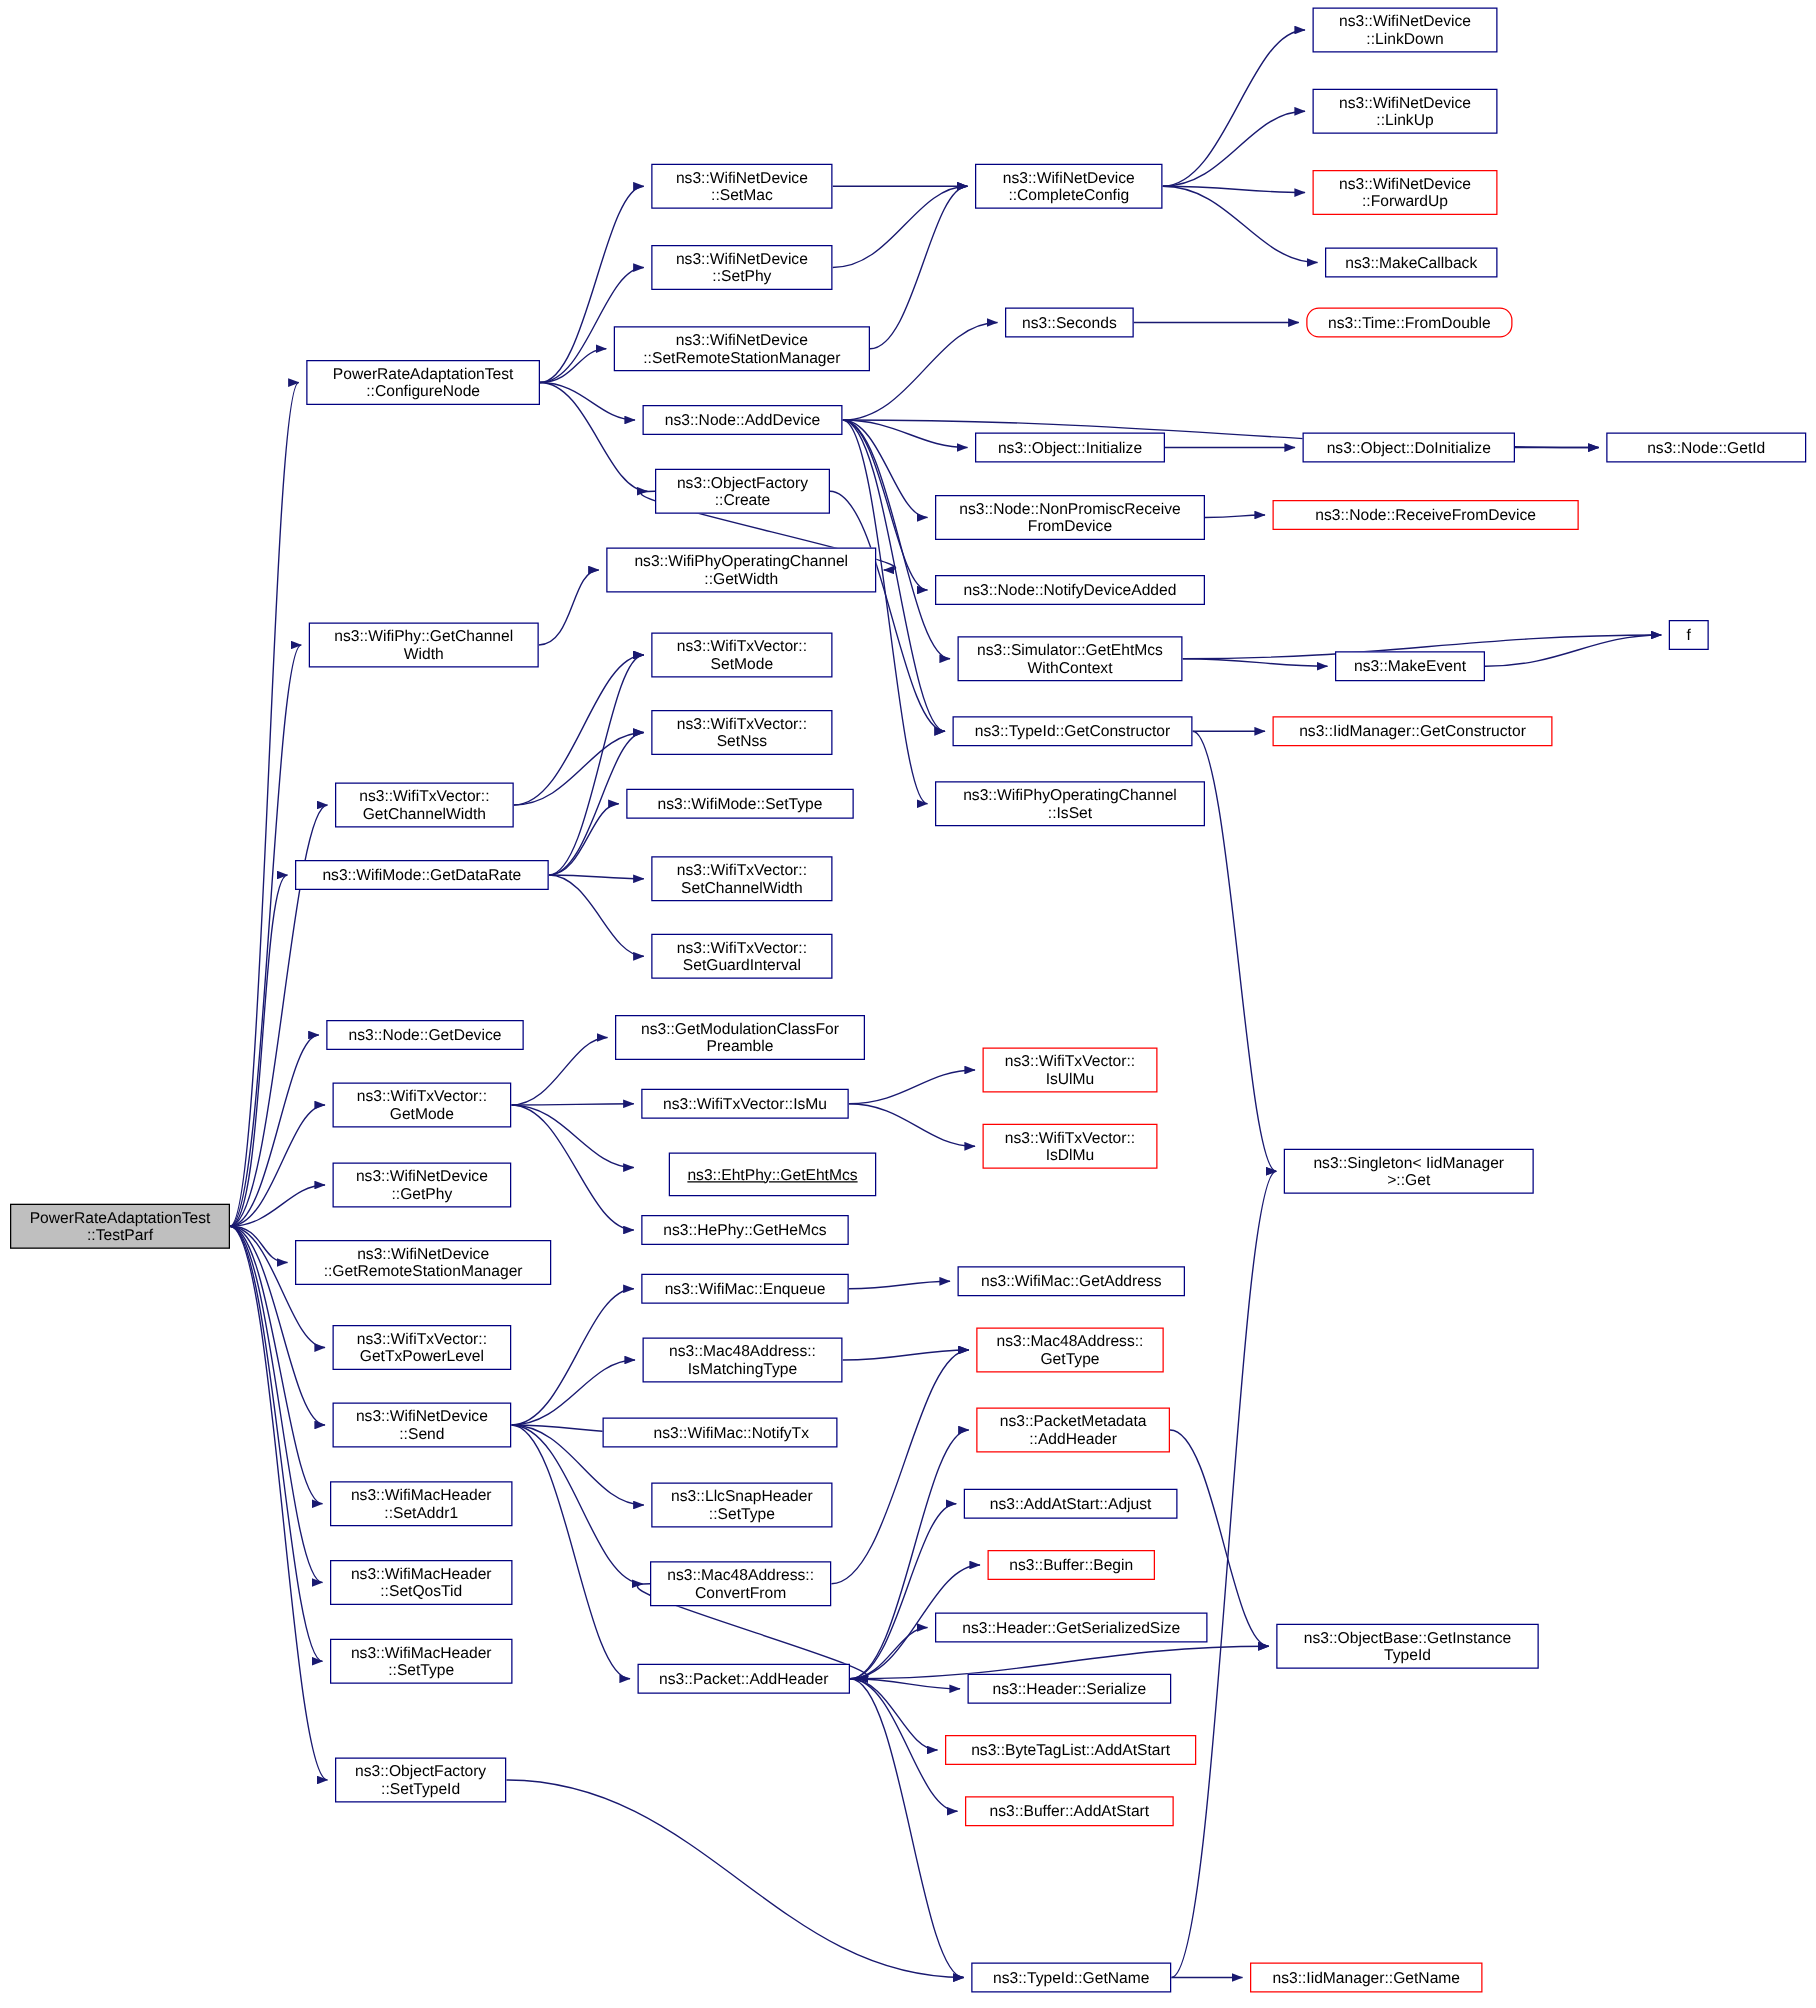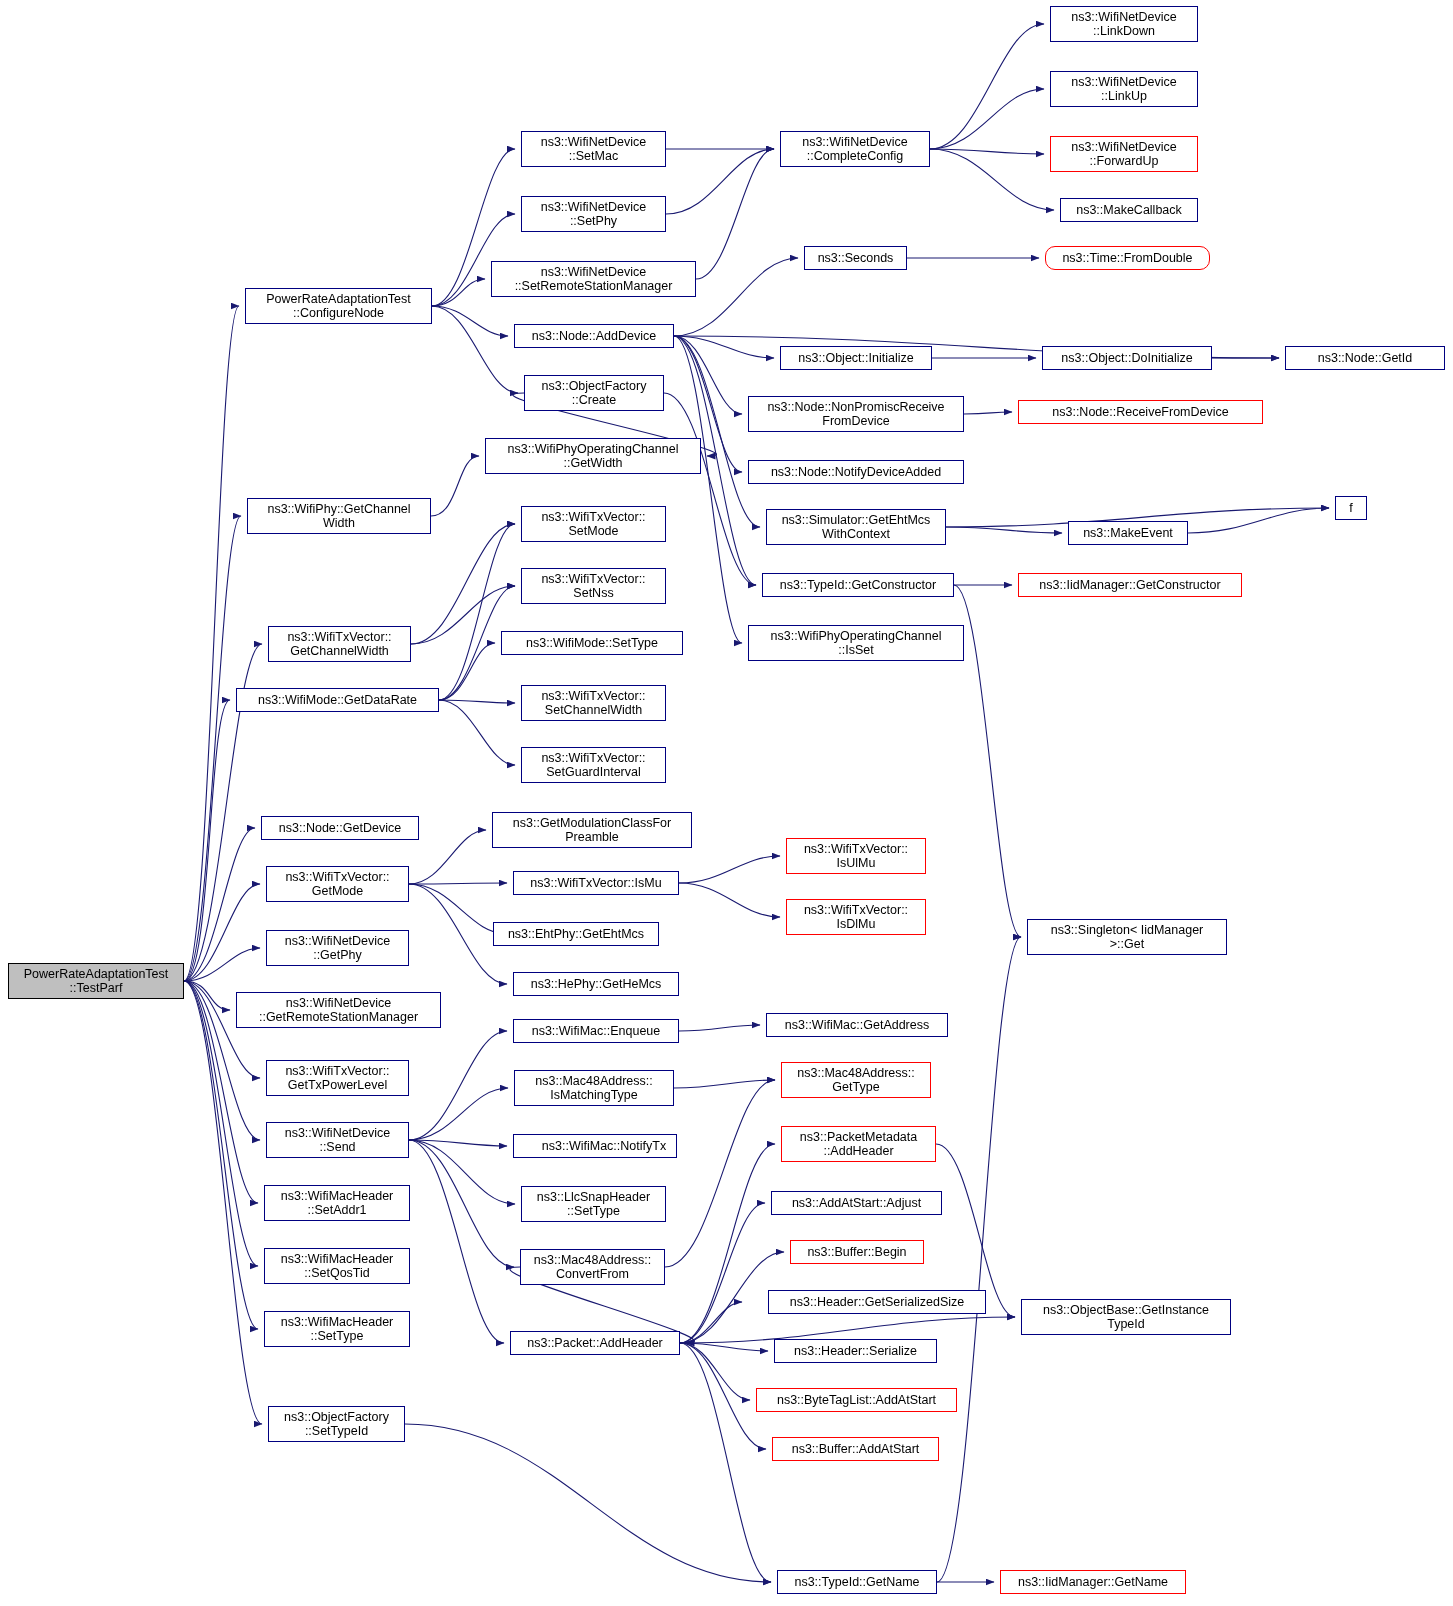--- a/index.html
+++ b/index.html
@@ -315,21 +315,21 @@
       <div>
         <span>ns3::GetModulationClassFor</span>
         <span>Preamble</span>
       </div>
     </div>
     <div class="node" style="left: 513px; top: 871px; width: 166px; height: 24px;">
       <div>
         <span>ns3::WifiTxVector::IsMu</span>
       </div>
     </div>
-    <div class="node" style="left: 493px; top: 922px; width: 166px; height: 24px;">
+    <div class="node" style="left: 535px; top: 922px; width: 166px; height: 35px; text-decoration: underline;">
       <div>
         <span>ns3::EhtPhy::GetEhtMcs</span>
       </div>
     </div>
     <div class="node" style="left: 513px; top: 972px; width: 166px; height: 24px;">
       <div>
         <span>ns3::HePhy::GetHeMcs</span>
       </div>
     </div>
     <div class="node red" style="left: 786px; top: 838px; width: 140px; height: 36px;">
@@ -407,21 +407,21 @@
         <span>ns3::Mac48Address::</span>
         <span>IsMatchingType</span>
       </div>
     </div>
     <div class="node red" style="left: 781px; top: 1062px; width: 150px; height: 36px;">
       <div>
         <span>ns3::Mac48Address::</span>
         <span>GetType</span>
       </div>
     </div>
-    <div class="node" style="left: 513px; top: 1134px; width: 164px; height: 24px; padding-left: 20px;">
+    <div class="node" style="left: 482px; top: 1134px; width: 188px; height: 24px; padding-left: 20px;">
       <div>
         <span>ns3::WifiMac::NotifyTx</span>
       </div>
     </div>
     <div class="node" style="left: 521px; top: 1186px; width: 145px; height: 36px;">
       <div>
         <span>ns3::LlcSnapHeader</span>
         <span>::SetType</span>
       </div>
     </div>
@@ -445,21 +445,21 @@
     <div class="node" style="left: 771px; top: 1191px; width: 171px; height: 24px;">
       <div>
         <span>ns3::AddAtStart::Adjust</span>
       </div>
     </div>
     <div class="node red" style="left: 790px; top: 1240px; width: 134px; height: 24px;">
       <div>
         <span>ns3::Buffer::Begin</span>
       </div>
     </div>
-    <div class="node" style="left: 748px; top: 1290px; width: 218px; height: 24px; margin-left: 20px;">
+    <div class="node" style="left: 748px; top: 1290px; width: 218px; height: 24px;">
       <div>
         <span>ns3::Header::GetSerializedSize</span>
       </div>
     </div>
     <div class="node" style="left: 774px; top: 1339px; width: 163px; height: 24px;">
       <div>
         <span>ns3::Header::Serialize</span>
       </div>
     </div>
     <div class="node red" style="left: 756px; top: 1388px; width: 201px; height: 24px;">

